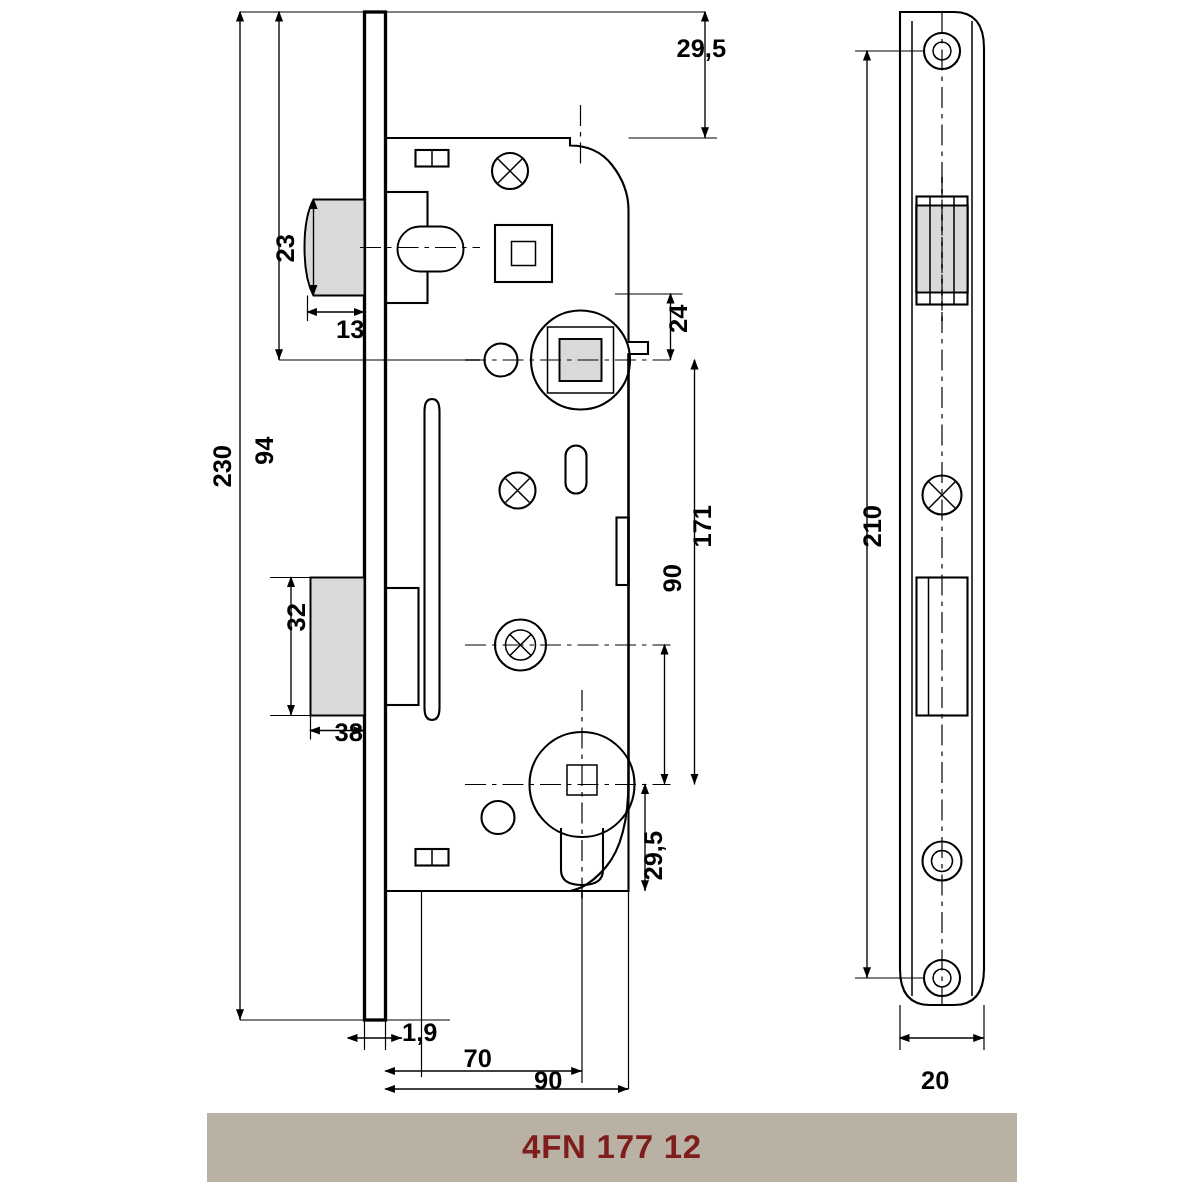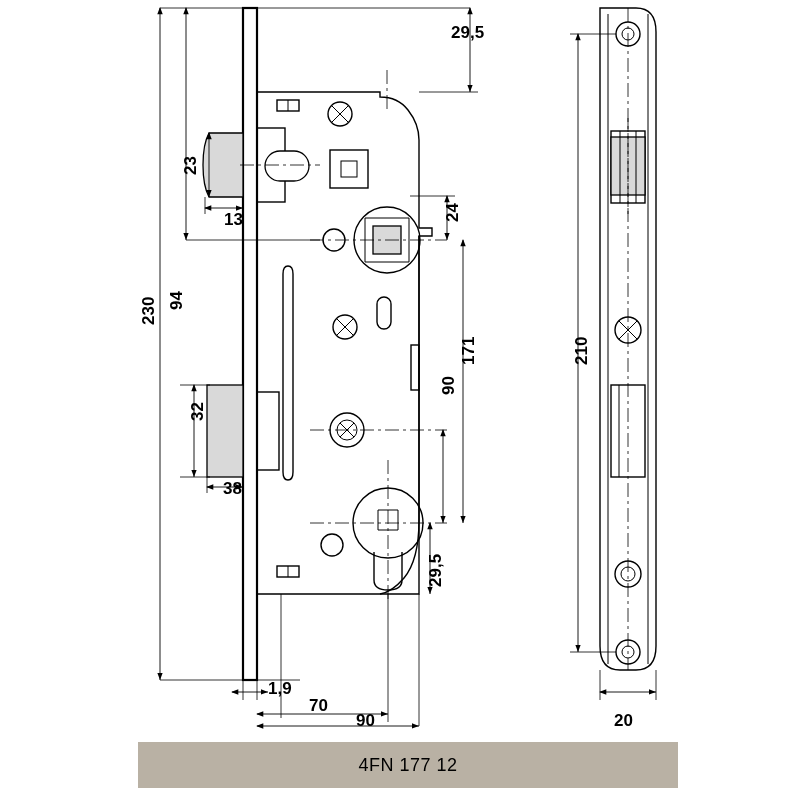--- a/index.html
+++ b/index.html
@@ -46,23 +46,23 @@
     top: 742px;
     width: 540px;
     height: 46px;
     background: #b9b1a4;
     display: flex;
     align-items: center;
     justify-content: center;
   }
   .title-bar .title-text {
     font-family: "Liberation Sans", sans-serif;
-    font-weight: normal;
-    font-size: 18px;
-    color: #000000;
+    font-weight: bold;
+    font-size: 22px;
+    color: #7f1d1d;
     letter-spacing: 0.5px;
   }
 </style>
 </head>
 <body>
 
 <div id="stage">
 
   <svg id="drawing" viewBox="0 0 800 800">
     <defs>

